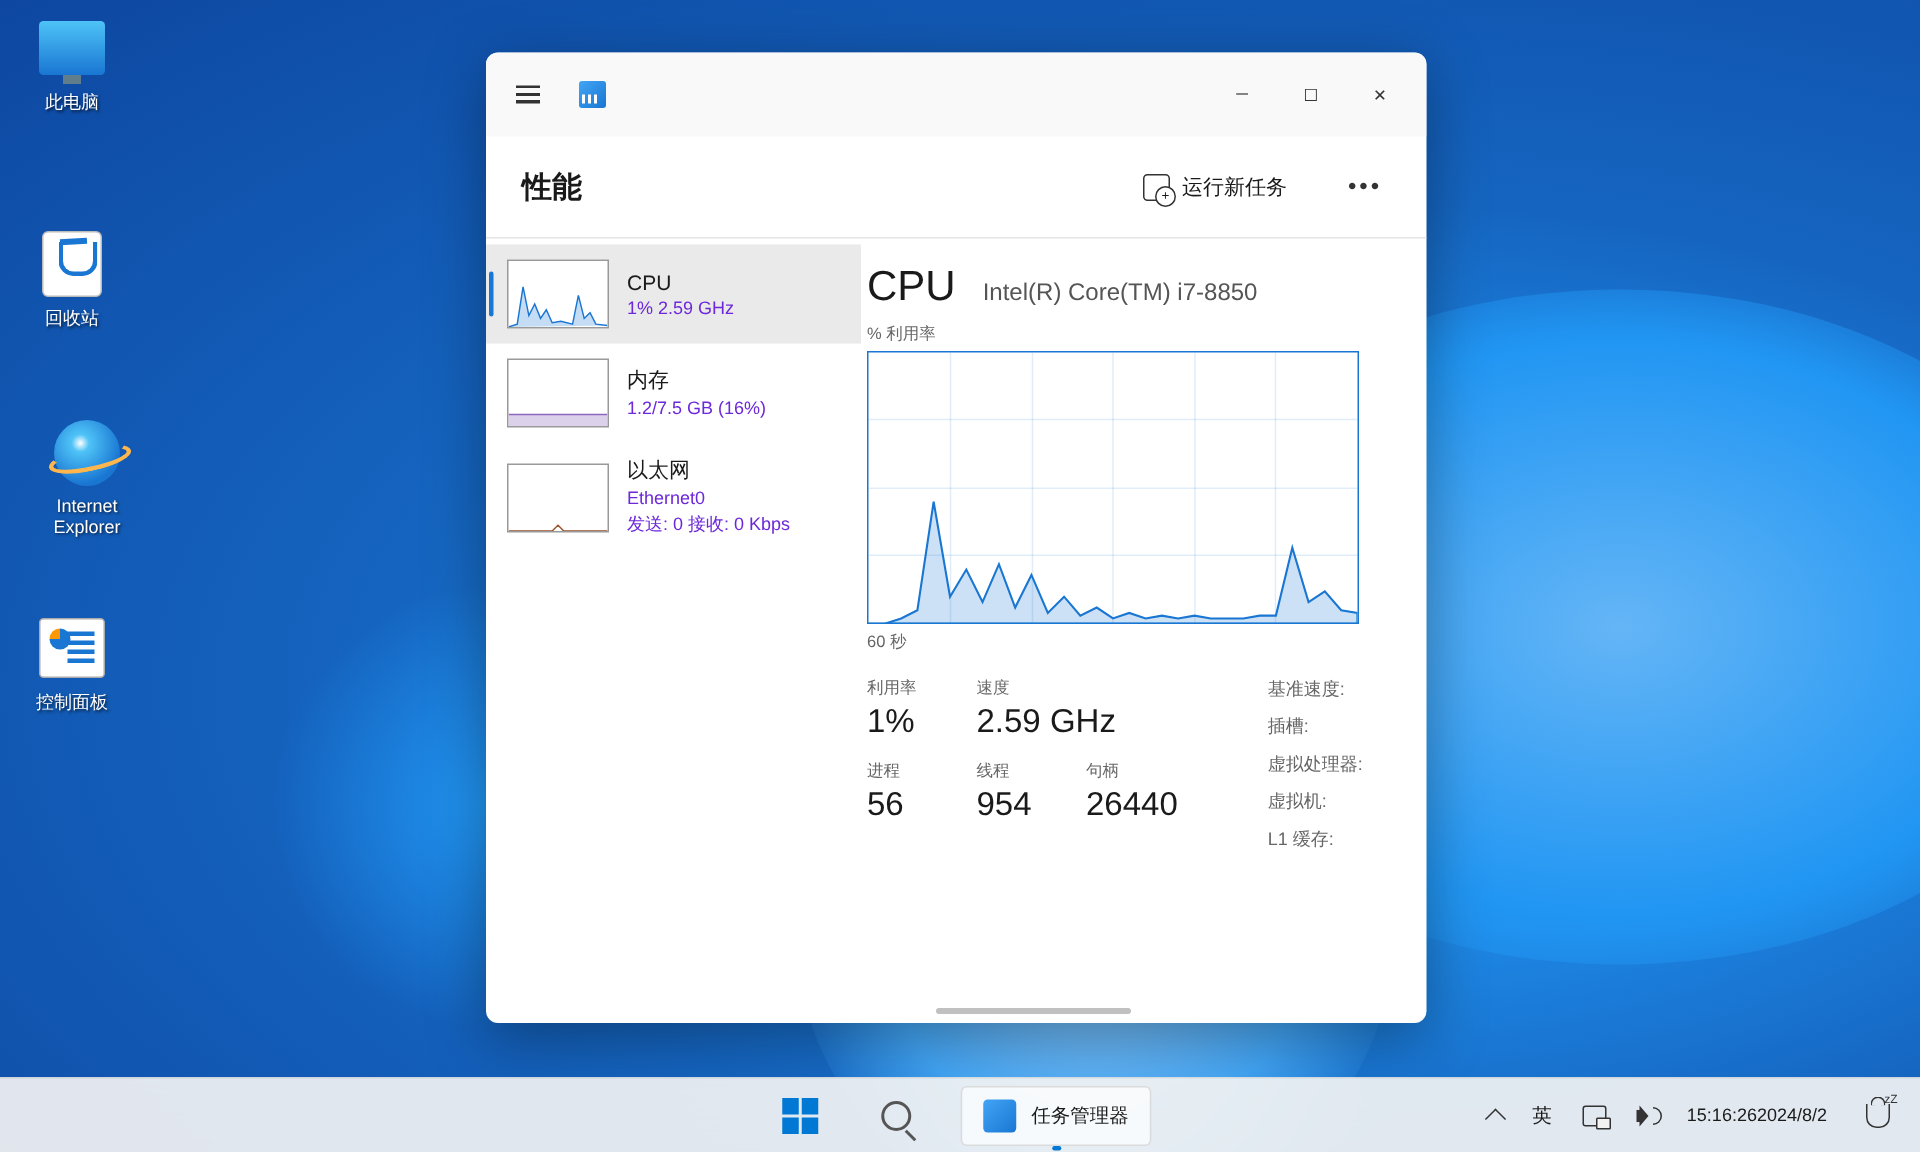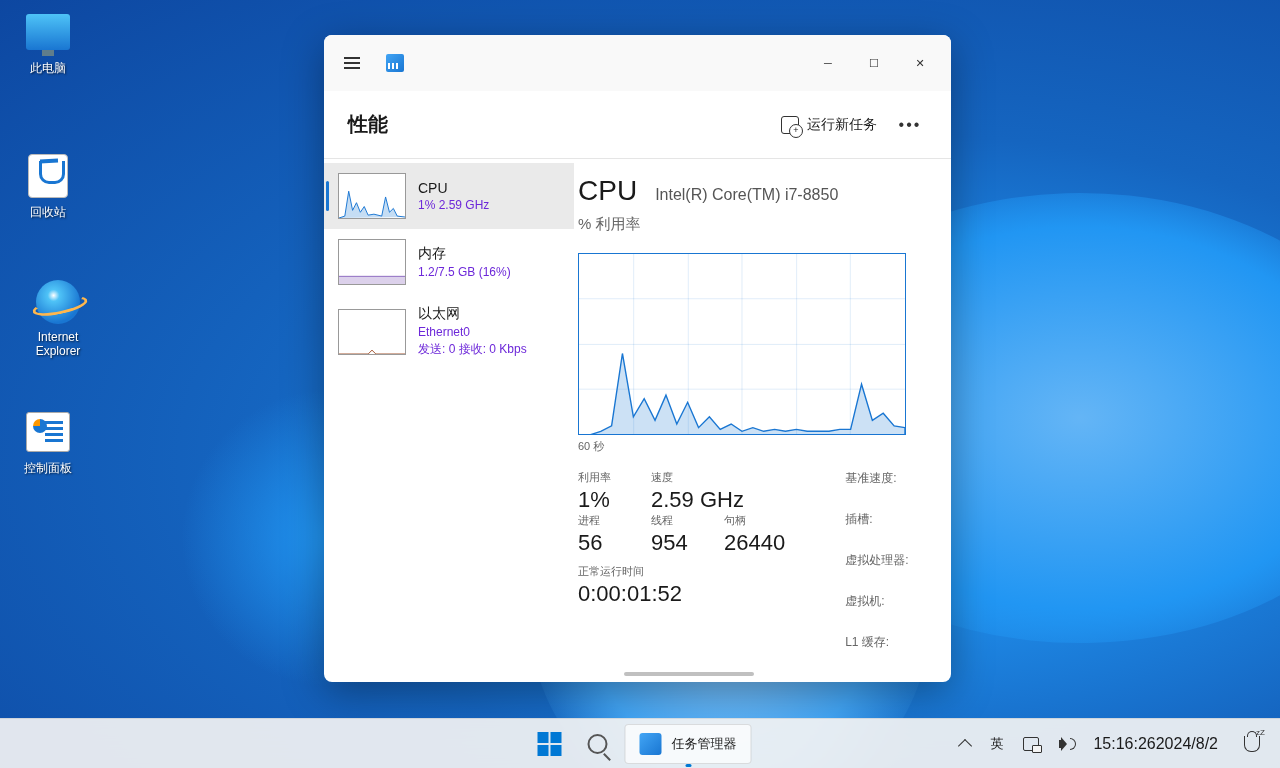--- a/index.html
+++ b/index.html
@@ -26,72 +26,72 @@
 .window{position:absolute;left:324px;top:35px;width:627px;height:647px;background:#fff;border-radius:8px;box-shadow:0 10px 40px rgba(0,0,0,.35);overflow:hidden;display:flex;flex-direction:column}
 .titlebar{height:56px;display:flex;align-items:center;padding:0 8px;background:#f9f9f9}
 .tb-left{display:flex;align-items:center;gap:8px;padding-left:12px}
 .hamburger{width:16px;height:12px;background:linear-gradient(#333 0 2px,transparent 2px 5px,#333 5px 7px,transparent 7px 10px,#333 10px 12px);cursor:pointer}
 .app-ico{width:18px;height:18px;background:linear-gradient(135deg,#42a5f5,#1976d2);border-radius:2px;position:relative;margin-left:18px}
 .app-ico::after{content:"";position:absolute;bottom:3px;left:2px;right:2px;top:9px;background:linear-gradient(90deg,#fff 0 2px,transparent 2px 4px,#fff 4px 6px,transparent 6px 8px,#fff 8px 10px,transparent 10px)}
 .tb-ctrls{margin-left:auto;display:flex}
 .tb-btn{width:46px;height:40px;display:flex;align-items:center;justify-content:center;cursor:pointer;font-size:11px;color:#333}
 .toolbar{height:68px;display:flex;align-items:center;padding:0 24px;border-bottom:1px solid #e5e5e5}
 .tab-title{font-size:20px;font-weight:600;color:#1a1a1a}
-.tb-actions{margin-left:auto;display:flex;align-items:center;gap:4px}
+.tb-actions{margin-left:auto;display:flex;align-items:center;gap:23px}
 .newtask{display:flex;align-items:center;gap:8px;padding:6px 12px;border-radius:4px;cursor:pointer;font-size:14px;color:#1a1a1a}
 .newtask-ico{width:18px;height:18px;border:1.5px solid #333;border-radius:3px;position:relative}
 .newtask-ico::after{content:"+";position:absolute;right:-5px;bottom:-5px;width:12px;height:12px;background:#fff;border:1.5px solid #333;border-radius:50%;font-size:9px;line-height:10px;text-align:center}
 .more{width:34px;height:34px;display:flex;align-items:center;justify-content:center;cursor:pointer;border-radius:4px;font-size:16px;letter-spacing:2px;color:#333}
 .content{flex:1;display:flex;overflow:hidden}
 .sidebar{width:250px;padding:4px 0;overflow-y:auto}
 .side-item{display:flex;align-items:center;gap:12px;padding:10px 14px;cursor:pointer;position:relative}
 .side-item.active{background:#eaeaea}
 .side-item.active::before{content:"";position:absolute;left:2px;top:18px;bottom:18px;width:3px;background:#1976d2;border-radius:2px}
 .thumb{width:68px;height:46px;border:1px solid #999;background:#fff;position:relative;overflow:hidden;flex-shrink:0}
 .thumb svg{width:100%;height:100%}
 .si-txt{display:flex;flex-direction:column;gap:2px}
 .si-title{font-size:14px;color:#1a1a1a}
 .si-sub{font-size:12px;color:#6d28d9}
 .main{flex:1;padding:16px 0 0 4px;overflow:hidden;display:flex;flex-direction:column}
 .hdr{display:flex;align-items:baseline;gap:18px;margin-bottom:8px}
 .hdr-big{font-size:28px;font-weight:400;color:#1a1a1a}
 .hdr-sub{font-size:16px;color:#555;white-space:nowrap;overflow:hidden}
-.chart-lbl{font-size:15px;color:#666;margin-bottom:19px}
+.chart-lbl{font-size:11px;color:#666;margin-bottom:4px}
 .chart{width:328px;height:182px;border:1px solid #1976d2;background:#fff;position:relative;margin-bottom:4px}
 .chart svg{position:absolute;inset:0}
 .axis-lbl{font-size:11px;color:#666;margin-bottom:16px}
 .stats{display:flex;gap:60px}
-.col{display:flex;flex-direction:column;gap:0}
+.col{display:flex;flex-direction:column;gap:12px}
 .stat{min-width:55px}
 .stat-l{font-size:11px;color:#666;margin-bottom:2px}
 .stat-v{font-size:22px;color:#1a1a1a}
 .stat-s{font-size:12px;color:#666;margin-bottom:6px}
 .uptime{margin-top:8px}
 .scroll-hint{position:absolute;bottom:6px;left:300px;width:130px;height:4px;background:#c0c0c0;border-radius:2px}
 .taskbar{position:absolute;left:0;right:0;bottom:0;height:50px;background:rgba(243,243,243,.92);backdrop-filter:blur(20px);border-top:1px solid rgba(0,0,0,.08);display:flex;align-items:center}
-.tb-center{position:absolute;left:50%;transform:translateX(-50%);display:flex;align-items:center;gap:6px;height:100%}
+.tb-center{position:absolute;left:50%;transform:translateX(-50%);display:flex;align-items:center;gap:22px;height:100%}
 .tbi{width:42px;height:42px;display:flex;align-items:center;justify-content:center;border-radius:4px;cursor:pointer}
 .start-ico{width:24px;height:24px;display:grid;grid-template:1fr 1fr/1fr 1fr;gap:2px}
 .start-ico span{background:#0078d4}
 .search-ico{width:20px;height:20px;border:2px solid #555;border-radius:50%;position:relative}
 .search-ico::after{content:"";position:absolute;right:-6px;bottom:-6px;width:9px;height:2px;background:#555;transform:rotate(45deg)}
 .task-running{display:flex;align-items:center;gap:10px;height:40px;padding:0 14px;background:rgba(255,255,255,.7);border:1px solid rgba(0,0,0,.12);border-radius:4px;cursor:pointer;position:relative}
 .task-running::after{content:"";position:absolute;bottom:-4px;left:50%;transform:translateX(-50%);width:6px;height:3px;background:#0078d4;border-radius:2px}
 .tr-ico{width:22px;height:22px;background:linear-gradient(135deg,#42a5f5,#1976d2);border-radius:3px;position:relative}
 .tr-lbl{font-size:13px;color:#1a1a1a}
 .tray{position:absolute;right:6px;display:flex;align-items:center;gap:8px;height:100%;color:#1a1a1a}
 .tray-item{padding:4px 6px;cursor:pointer;border-radius:4px;display:flex;align-items:center;font-size:13px}
 .chevron-up{width:10px;height:10px;border-left:1.5px solid #333;border-top:1.5px solid #333;transform:rotate(45deg);margin-top:4px}
 .net-ico{width:16px;height:14px;border:1.5px solid #333;border-radius:2px;position:relative}
 .net-ico::after{content:"";position:absolute;right:-4px;bottom:-3px;width:8px;height:6px;border:1.5px solid #333;border-radius:1px;background:#f3f3f3}
 .vol-ico{width:16px;height:14px;position:relative}
 .vol-ico::before{content:"";position:absolute;left:0;top:3px;width:4px;height:8px;background:#333}
 .vol-ico::after{content:"";position:absolute;left:2px;top:0;border:7px solid transparent;border-left:6px solid #333}
 .vol-arc{position:absolute;left:11px;top:1px;width:6px;height:12px;border:1.5px solid #333;border-left:none;border-radius:0 10px 10px 0}
-.clock{text-align:right;font-size:16px;line-height:1.25;padding:0 4px}
+.clock{text-align:right;font-size:12px;line-height:1.25;padding:0 4px}
 .notif-ico{width:16px;height:16px;border:1.5px solid #333;border-radius:0 0 7px 7px;border-top:none;position:relative;margin:0 8px}
 .notif-ico::before{content:"";position:absolute;top:-5px;left:2px;right:2px;height:5px;border:1.5px solid #333;border-bottom:none;border-radius:6px 6px 0 0}
 .notif-ico::after{content:"zZ";position:absolute;right:-6px;top:-8px;font-size:8px;color:#333}
 </style>
 </head>
 <body>
 
 <div class="wallpaper">
   <div class="bloom b1"></div>
     <div class="bloom b2"></div>
@@ -229,26 +229,22 @@
             </div>
             <div class="stat">
               <div class="stat-l">线程</div>
               <div class="stat-v">954</div>
             </div>
             <div class="stat">
               <div class="stat-l">句柄</div>
               <div class="stat-v">26440</div>
             </div>
           </div>
-          <div class="stat uptime">
-            <div class="stat-l">正常运行时间</div>
-            <div class="stat-v">0:00:01:52</div>
-          </div>
-        </div>
-        <div class="col" style="gap:18px">
+        </div>
+        <div class="col" style="gap:2px">
           <div class="stat-s">基准速度:</div>
           <div class="stat-s">插槽:</div>
           <div class="stat-s">虚拟处理器:</div>
           <div class="stat-s">虚拟机:</div>
           <div class="stat-s">L1 缓存:</div>
         </div>
       </div>
     </div>
   </div>
   <div class="scroll-hint"></div>

